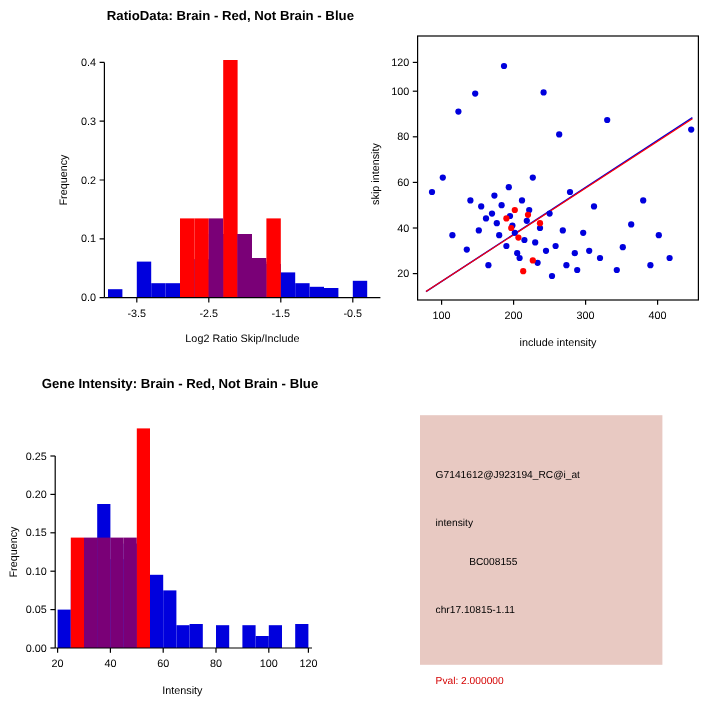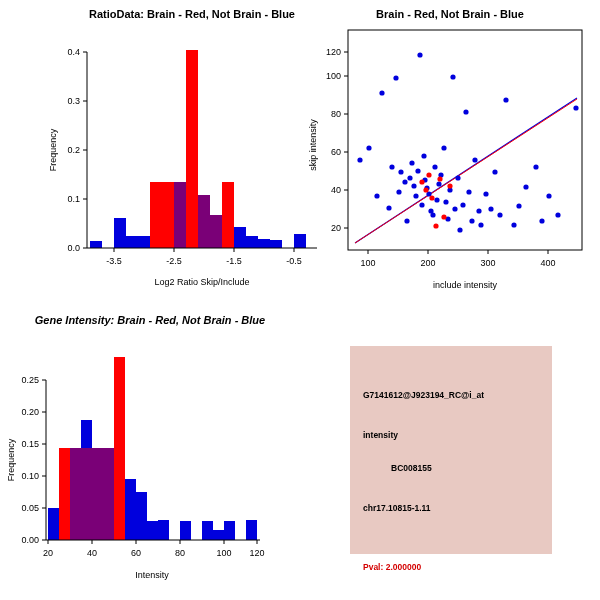--- a/index.html
+++ b/index.html
@@ -92,21 +92,20 @@
       <text x="132" y="264">-2.5</text>
       <text x="192" y="264">-1.5</text>
       <text x="252" y="264">-0.5</text>
     </g>
     <text class="axlab" x="160" y="285" text-anchor="middle">Log2 Ratio Skip/Include</text>
     <text class="axlab" x="14" y="150" text-anchor="middle" transform="rotate(-90 14 150)">Frequency</text>
   </svg>
 </div>
 
 <div class="panel" style="left:300px;top:0px;width:300px;height:300px;">
-  <div class="ttl" style="position:absolute;left:0;top:8px;width:300px;">Brain - Red, Not Brain - Blue</div>
   <svg width="300" height="300" viewBox="0 0 300 300">
 
     <rect x="48" y="30" width="234" height="220" fill="none" stroke="#000" stroke-width="1"></rect>
 
     <line x1="55" y1="243" x2="277" y2="98" stroke="#0000dd" stroke-width="1.2"></line>
     <line x1="55" y1="243" x2="277" y2="99" stroke="#ff0000" stroke-width="1"></line>
     <g fill="#0000dd">
       <circle cx="60" cy="160" r="2.6"></circle>
         <circle cx="69" cy="148" r="2.6"></circle>
       <circle cx="77" cy="196" r="2.6"></circle>
@@ -200,21 +199,21 @@
       <text x="128" y="266">200</text>
       <text x="188" y="266">300</text>
       <text x="248" y="266">400</text>
     </g>
     <text class="axlab" x="165" y="288" text-anchor="middle">include intensity</text>
     <text class="axlab" x="16" y="145" text-anchor="middle" transform="rotate(-90 16 145)">skip intensity</text>
   </svg>
 </div>
 
 <div class="panel" style="left:0px;top:300px;width:300px;height:300px;">
-  <div class="ttl" style="position:absolute;left:0;top:14px;width:300px;font-style:italic;">Gene Intensity: Brain - Red, Not Brain - Blue</div>
+  <div class="ttl" style="position:absolute;left:0;top:14px;width:300px;">Gene Intensity: Brain - Red, Not Brain - Blue</div>
   <svg width="300" height="300" viewBox="0 0 300 300">
 
     <g>
       <rect x="48" y="208" width="11" height="32" fill="#0000dd"></rect>
       <rect x="59" y="175" width="11" height="65" fill="#0000dd"></rect>
       <rect x="70" y="166" width="11" height="74" fill="#0000dd"></rect>
       <rect x="81" y="120" width="11" height="120" fill="#0000dd"></rect>
       <rect x="92" y="166" width="11" height="74" fill="#0000dd"></rect>
       <rect x="103" y="153" width="11" height="87" fill="#0000dd"></rect>
       <rect x="114" y="153" width="11" height="87" fill="#0000dd"></rect>
@@ -266,20 +265,20 @@
       <text x="136" y="256">60</text>
       <text x="180" y="256">80</text>
       <text x="224" y="256">100</text>
       <text x="257" y="256">120</text>
     </g>
     <text class="axlab" x="152" y="278" text-anchor="middle">Intensity</text>
     <text class="axlab" x="14" y="160" text-anchor="middle" transform="rotate(-90 14 160)">Frequency</text>
   </svg>
 </div>
 
-<div class="panel" style="left:300px;top:300px;width:300px;height:300px;font-weight:bold;">
+<div class="panel" style="left:300px;top:300px;width:300px;height:300px;">
   <div class="infobox" style="left:50px;top:46px;width:202px;height:208px;"></div>
   <div class="infoline" style="left:63px;top:90px;">G7141612@J923194_RC@i_at</div>
   <div class="infoline" style="left:63px;top:130px;">intensity</div>
   <div class="infoline" style="left:63px;top:163px;padding-left:28px;">BC008155</div>
   <div class="infoline" style="left:63px;top:203px;">chr17.10815-1.11</div>
   <div class="infoline red" style="left:63px;top:235px;margin-top:27px;">Pval: 2.000000</div>
 </div>
 
 </body></html>

